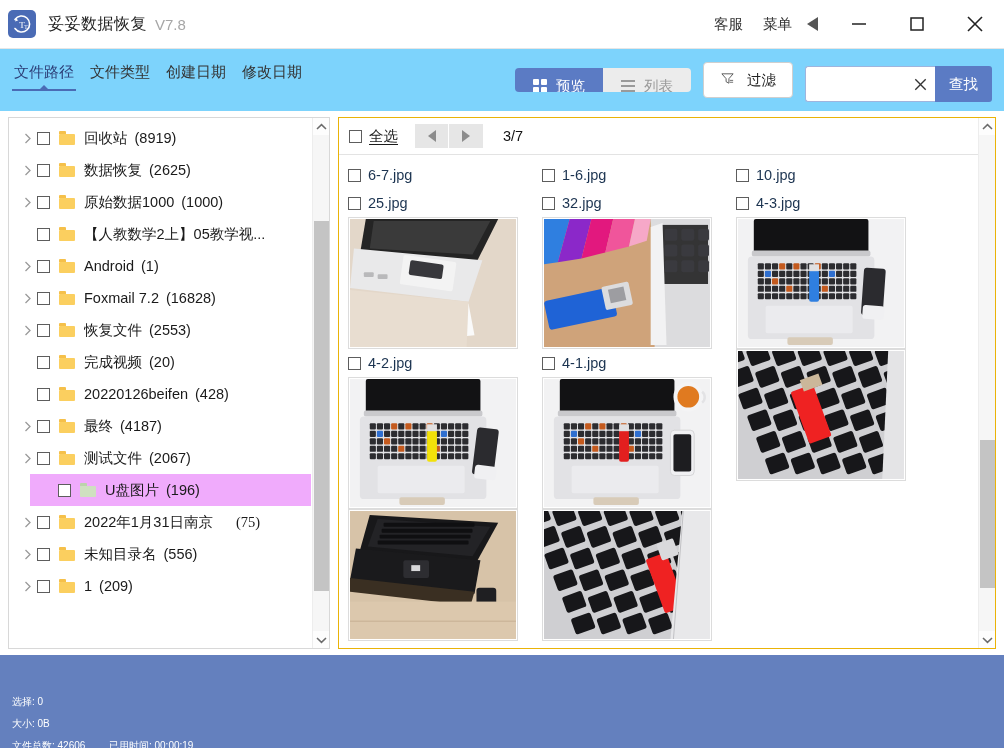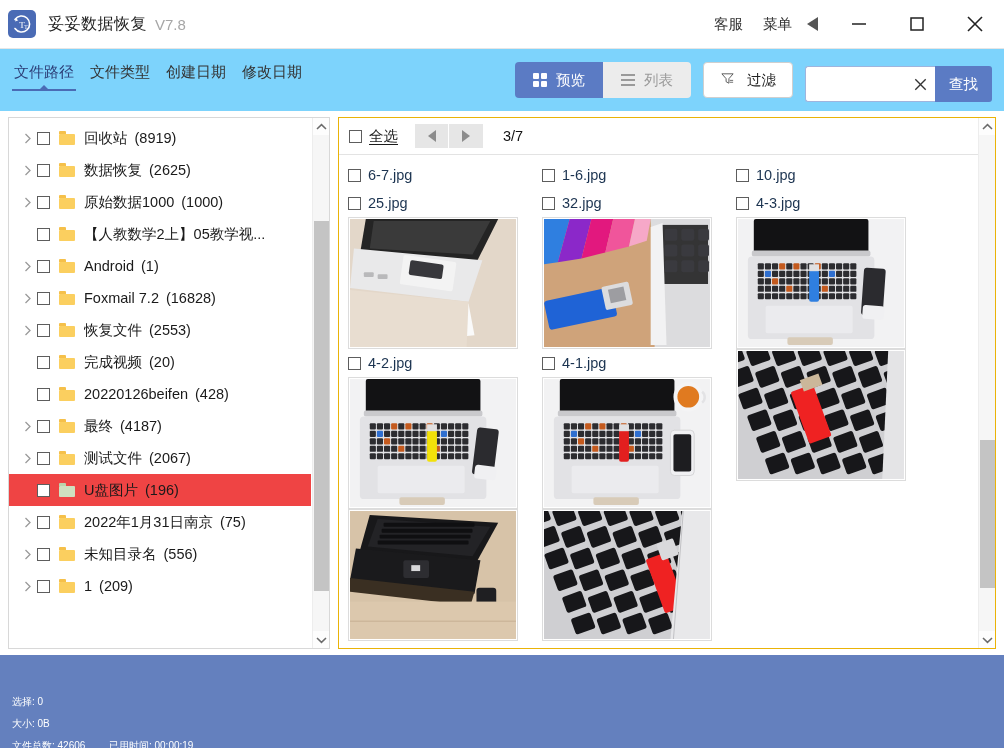--- a/index.html
+++ b/index.html
@@ -62,21 +62,21 @@
     position: absolute; left: 50%; bottom: 1px; transform: translateX(-50%);
     width: 0; height: 0; border-left: 5px solid transparent;
     border-right: 5px solid transparent; border-bottom: 5px solid #4a6bb5;
   }
 
   .toolbar-right {
     position: absolute; right: 12px; top: 13px;
     display: flex; align-items: center; gap: 12px;
   }
   .seg {
-    display: flex; border-radius: 4px; overflow: hidden; height: 36px;
+    display: flex; border-radius: 4px; overflow: hidden; height: 24px;
   }
   .seg-btn {
     display: flex; align-items: center; gap: 9px; padding: 0 18px;
     font-size: 14.5px; cursor: default; height: 36px;
   }
   .seg-btn.on { background: #5b7bc4; color: #fff; }
   .seg-btn.off { background: #ececec; color: #9a9a9a; }
   .grid-ico { display: grid; grid-template-columns: 6px 6px; grid-template-rows: 6px 6px; gap: 2px; }
   .grid-ico i { background: currentColor; display:block; border-radius:1px; }
   .list-ico { display:flex; flex-direction: column; gap: 3px; }
@@ -112,21 +112,21 @@
   .tree-panel {
     position: absolute; left: 8px; top: 6px; width: 322px; height: 532px;
     border: 1px solid #d8d8d8; background: #fff; overflow: hidden;
   }
   .tree-scrollarea { position: absolute; left: 0; top: 0; right: 18px; bottom: 0; overflow: hidden; }
   .tree-list { padding-top: 4px; }
   .tree-row {
     height: 32px; display: flex; align-items: center; cursor: default;
     padding-left: 10px;
   }
-  .tree-row.selected { background: #ef4444; }
+  .tree-row.selected { background: #f0abfc; margin-left: 21px; }
   .twisty {
     width: 18px; height: 32px; display: flex; align-items: center;
     justify-content: center; flex: none;
   }
   .twisty svg { display:block; }
   .cbox {
     width: 13px; height: 13px; border: 1px solid #5d5d5d; background: #fff;
     flex: none; margin-right: 9px;
   }
   .folder {
@@ -473,21 +473,21 @@
                 <svg width="8" height="11" viewBox="0 0 8 11">
                   <path d="M1.5 1 L6 5.5 L1.5 10" fill="none" stroke="#9a9a9a" stroke-width="1.3"></path>
                 </svg>
               </div>
               <span class="cbox"></span>
               <span class="folder">
                 <span class="tabtop"></span>
                 <span class="bodyf"></span>
               </span>
               <span class="tree-label">2022年1月31日南京</span>
-              <span class="tree-label tree-count" style="margin-left: 7px;">(75)</span>
+              <span class="tree-label tree-count" style="margin-left: 23px; font-family: Liberation Serif, serif;">(75)</span>
             </div>
             <div class="tree-row">
               <div class="twisty">
                 <svg width="8" height="11" viewBox="0 0 8 11">
                   <path d="M1.5 1 L6 5.5 L1.5 10" fill="none" stroke="#9a9a9a" stroke-width="1.3"></path>
                 </svg>
               </div>
               <span class="cbox"></span>
               <span class="folder">
                 <span class="tabtop"></span>

